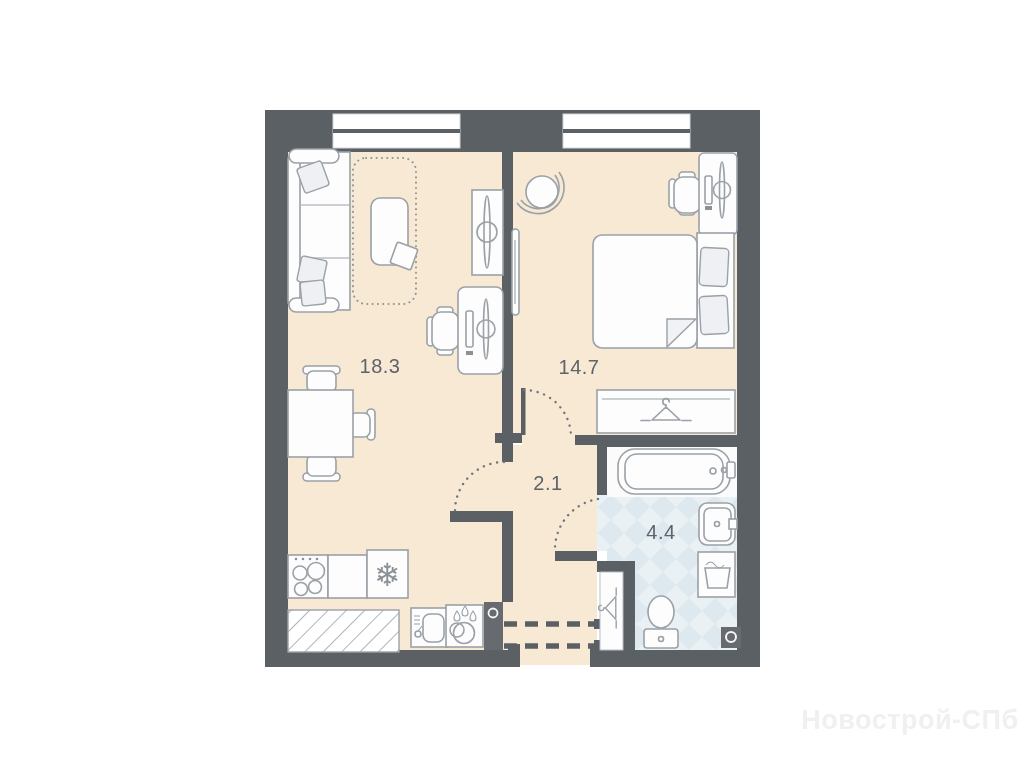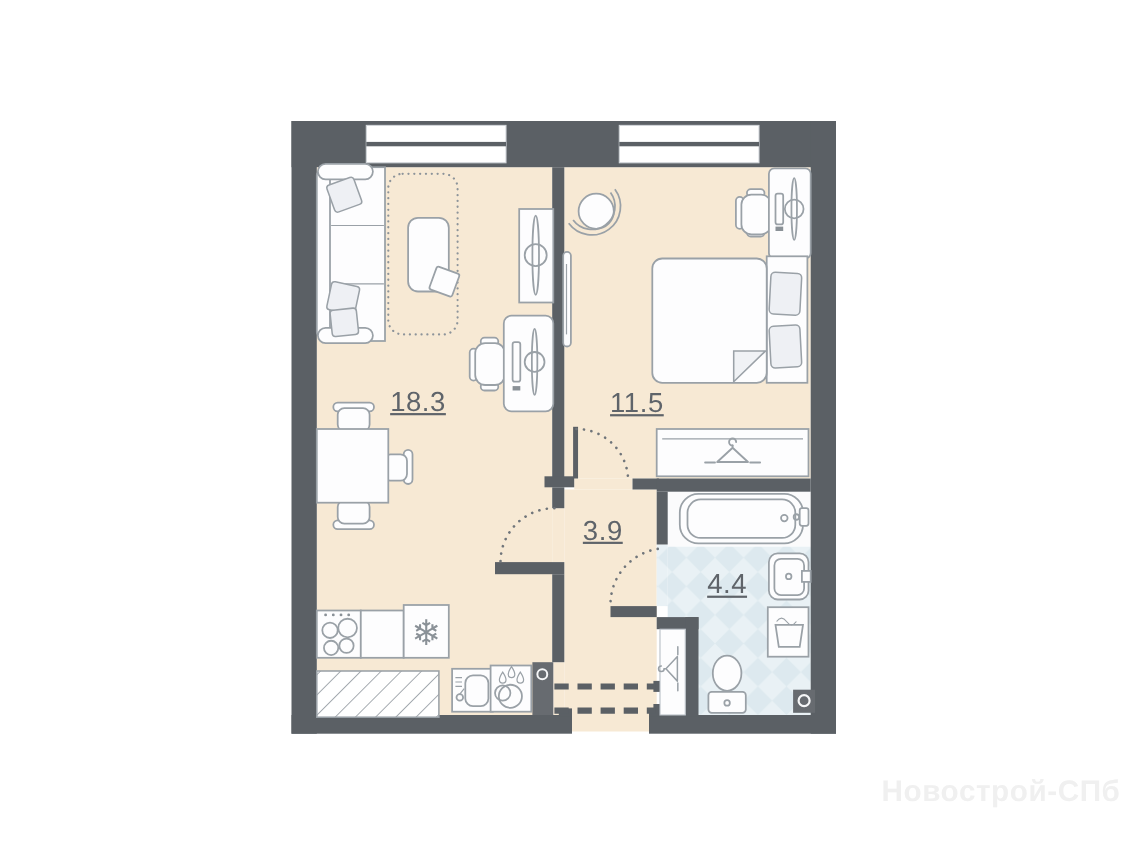--- a/index.html
+++ b/index.html
@@ -16,22 +16,22 @@
   .shaft{fill:var(--shaft);}
   .f{fill:var(--white);stroke:var(--line);stroke-width:1.6;}
   .ln{fill:none;stroke:var(--line);stroke-width:1.6;}
   .lnThin{fill:none;stroke:var(--line);stroke-width:1.1;}
   .pillow{fill:#eef0f4;stroke:var(--line);stroke-width:1.4;}
   .dots{fill:none;stroke:var(--arc);stroke-width:2.4;stroke-dasharray:0.1 6.8;stroke-linecap:round;}
   .rugdots{fill:none;stroke:#8d949a;stroke-width:2;stroke-dasharray:0.1 5.2;stroke-linecap:round;}
   .dash{stroke:var(--wall);stroke-width:5.5;stroke-dasharray:13 8;}
   .winframe{fill:#ffffff;stroke:#d2d6da;stroke-width:1;}
   .glyphtext{font-family:"DejaVu Sans",sans-serif;fill:#8a9197;}
-  .room-label{position:absolute;transform:translate(-50%,-50%);font-size:25px;
-              letter-spacing:0.5px;color:var(--label);white-space:nowrap;text-decoration:underline;}
+  .room-label{position:absolute;transform:translate(-50%,-50%);font-size:20px;
+              letter-spacing:0.5px;color:var(--label);white-space:nowrap;}
   .watermark{position:absolute;transform:translate(-50%,-50%);font-size:27px;font-weight:700;
              color:var(--watermark);white-space:nowrap;letter-spacing:0.5px;}
 </style>
 </head>
 <body>
 
 <div class="canvas">
 <svg width="1024" height="768" viewBox="0 0 1024 768">
   <defs>
     <pattern id="tile" width="26" height="26" patternUnits="userSpaceOnUse">
@@ -266,17 +266,17 @@
     <rect class="shaft" x="721" y="627" width="20" height="21"></rect>
     <circle cx="731" cy="637" r="5" fill="none" stroke="#f5f6f7" stroke-width="2"></circle>
   </g>
   <g>
     <rect x="600" y="572" width="23" height="78" fill="#fdfdfe" stroke="#b9bfc5" stroke-width="1"></rect>
     <use href="#hanger-glyph" transform="translate(611,608) rotate(-90) scale(0.8)"></use>
   </g>
 </svg>
 
 <span class="room-label" style="left:380px;top:366px">18.3</span>
-<span class="room-label" style="left:579px;top:367px">11.5</span>
-<span class="room-label" style="left:548px;top:483px">3.9</span>
+<span class="room-label" style="left:579px;top:367px">14.7</span>
+<span class="room-label" style="left:548px;top:483px">2.1</span>
 <span class="room-label" style="left:661px;top:532px">4.4</span>
 <span class="watermark" style="left:910px;top:720px">Новострой-СПб</span>
 </div>
 
 </body></html>

